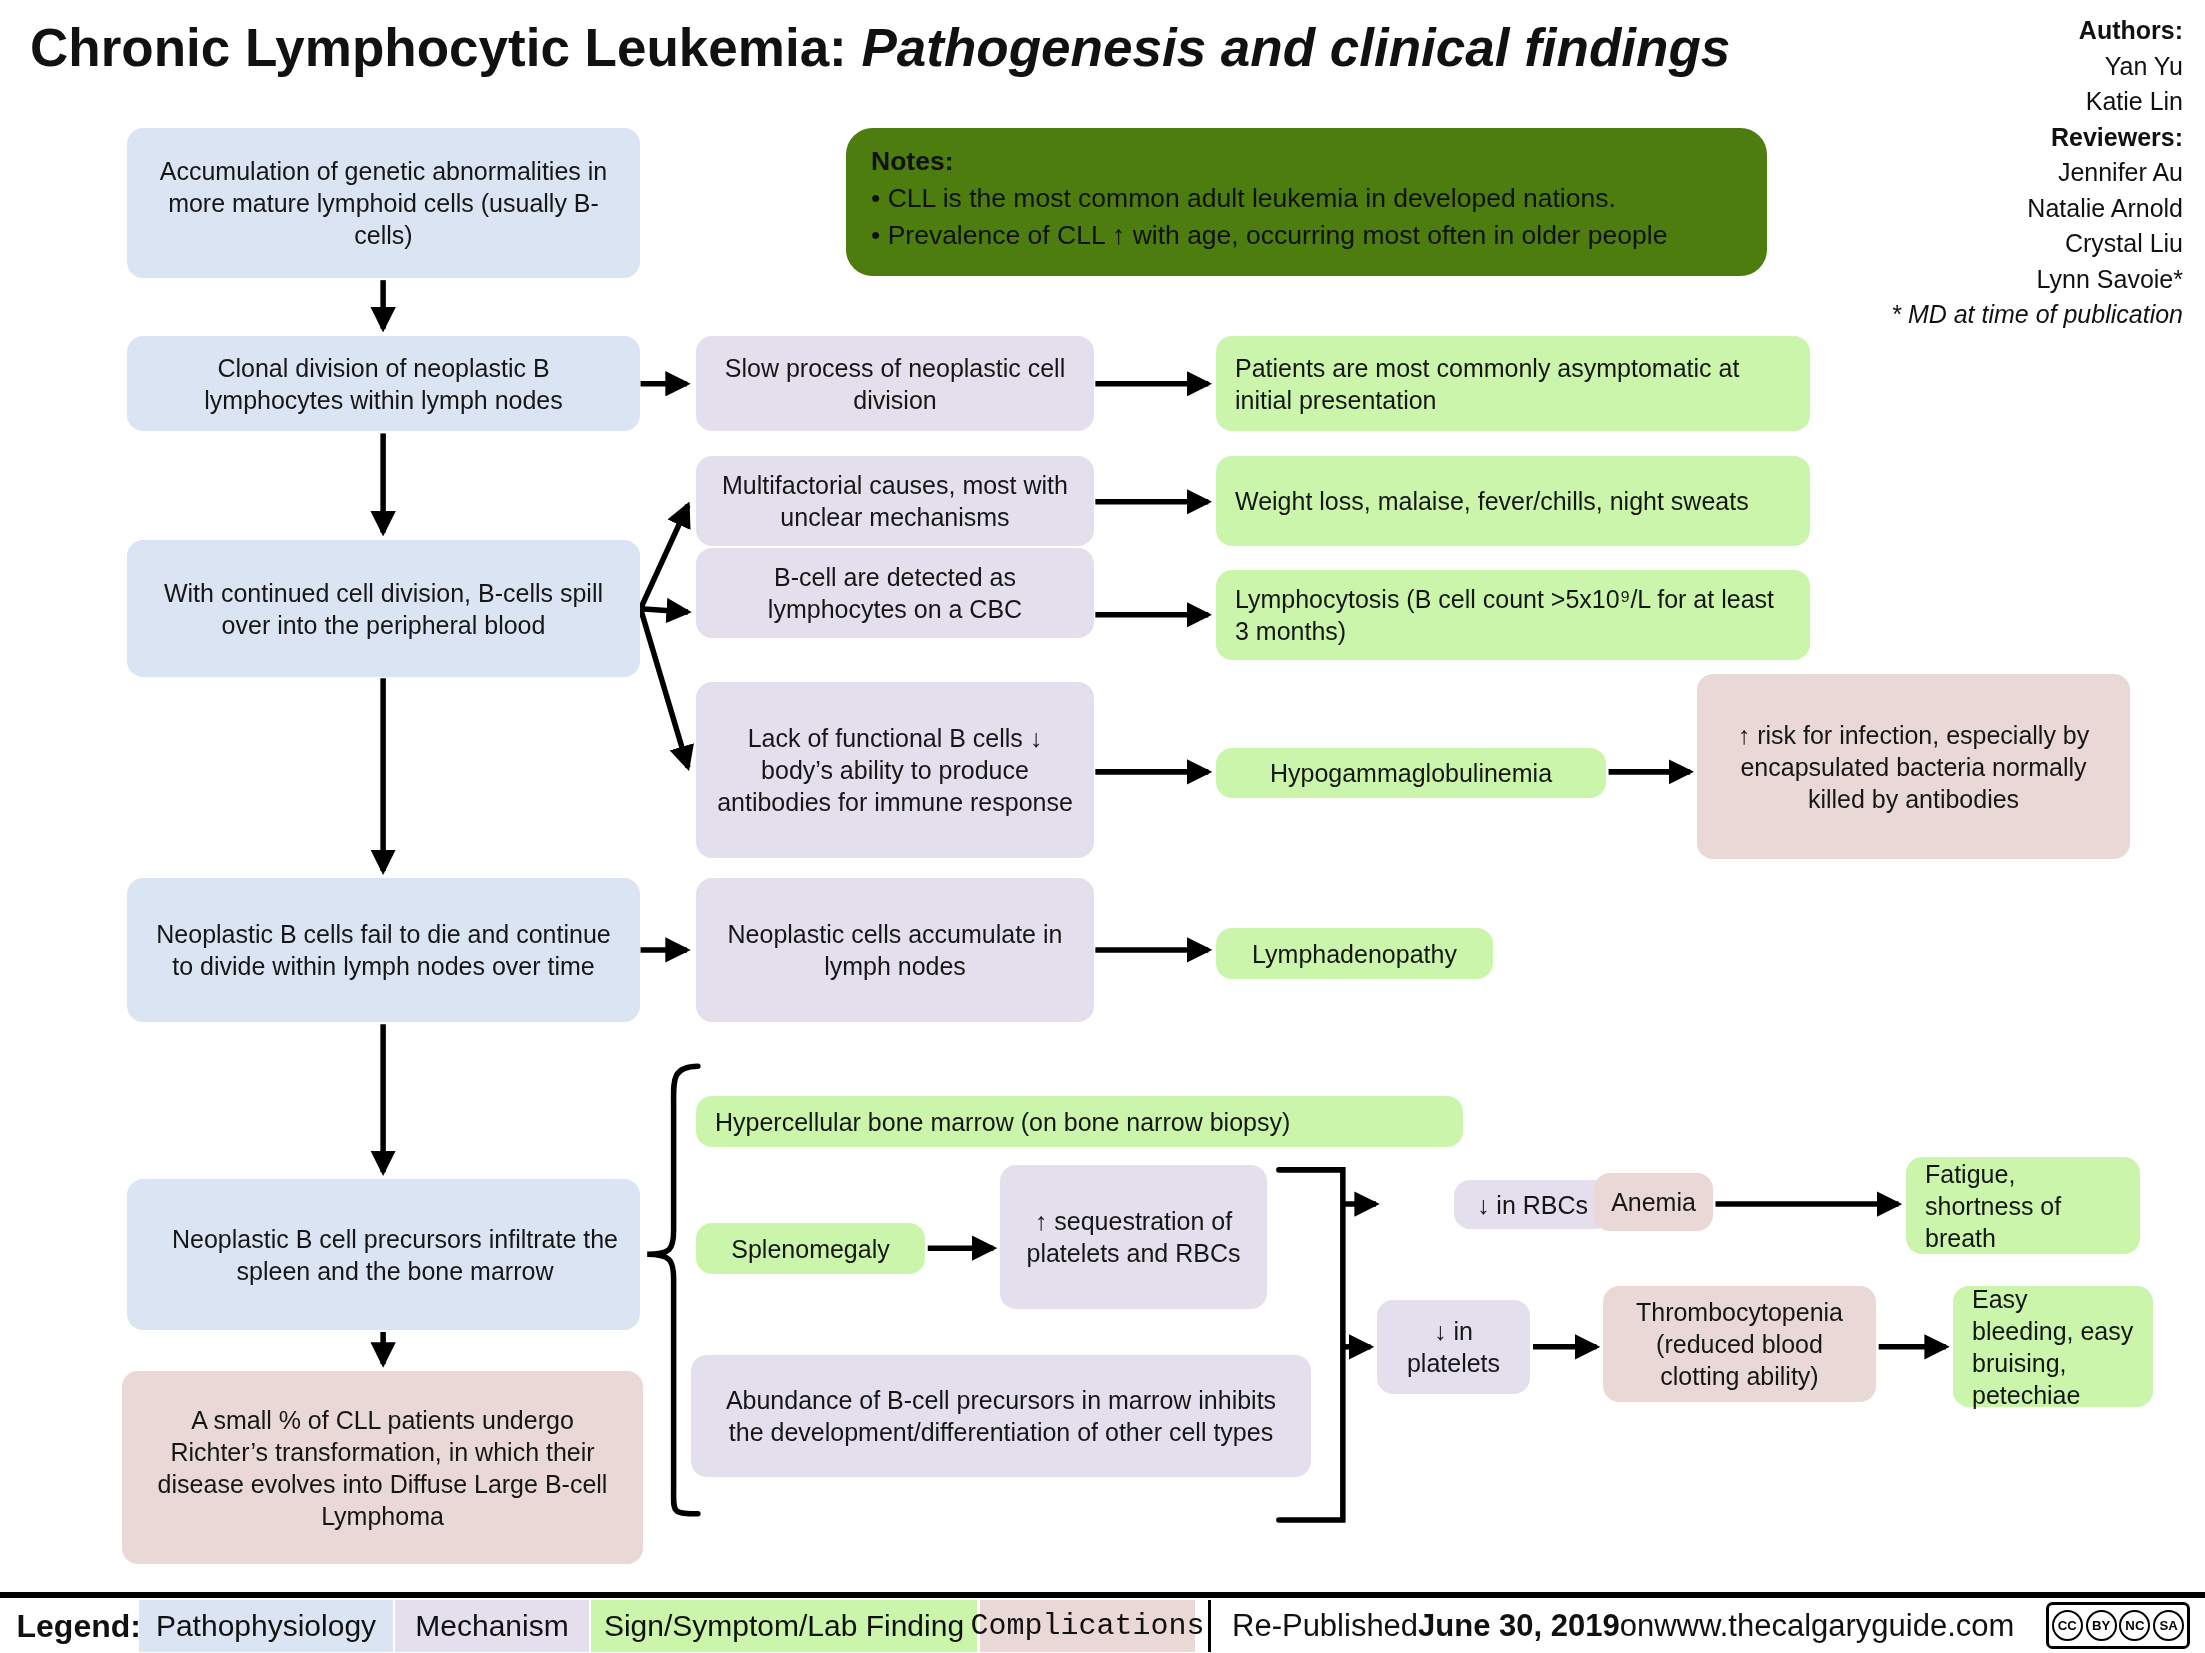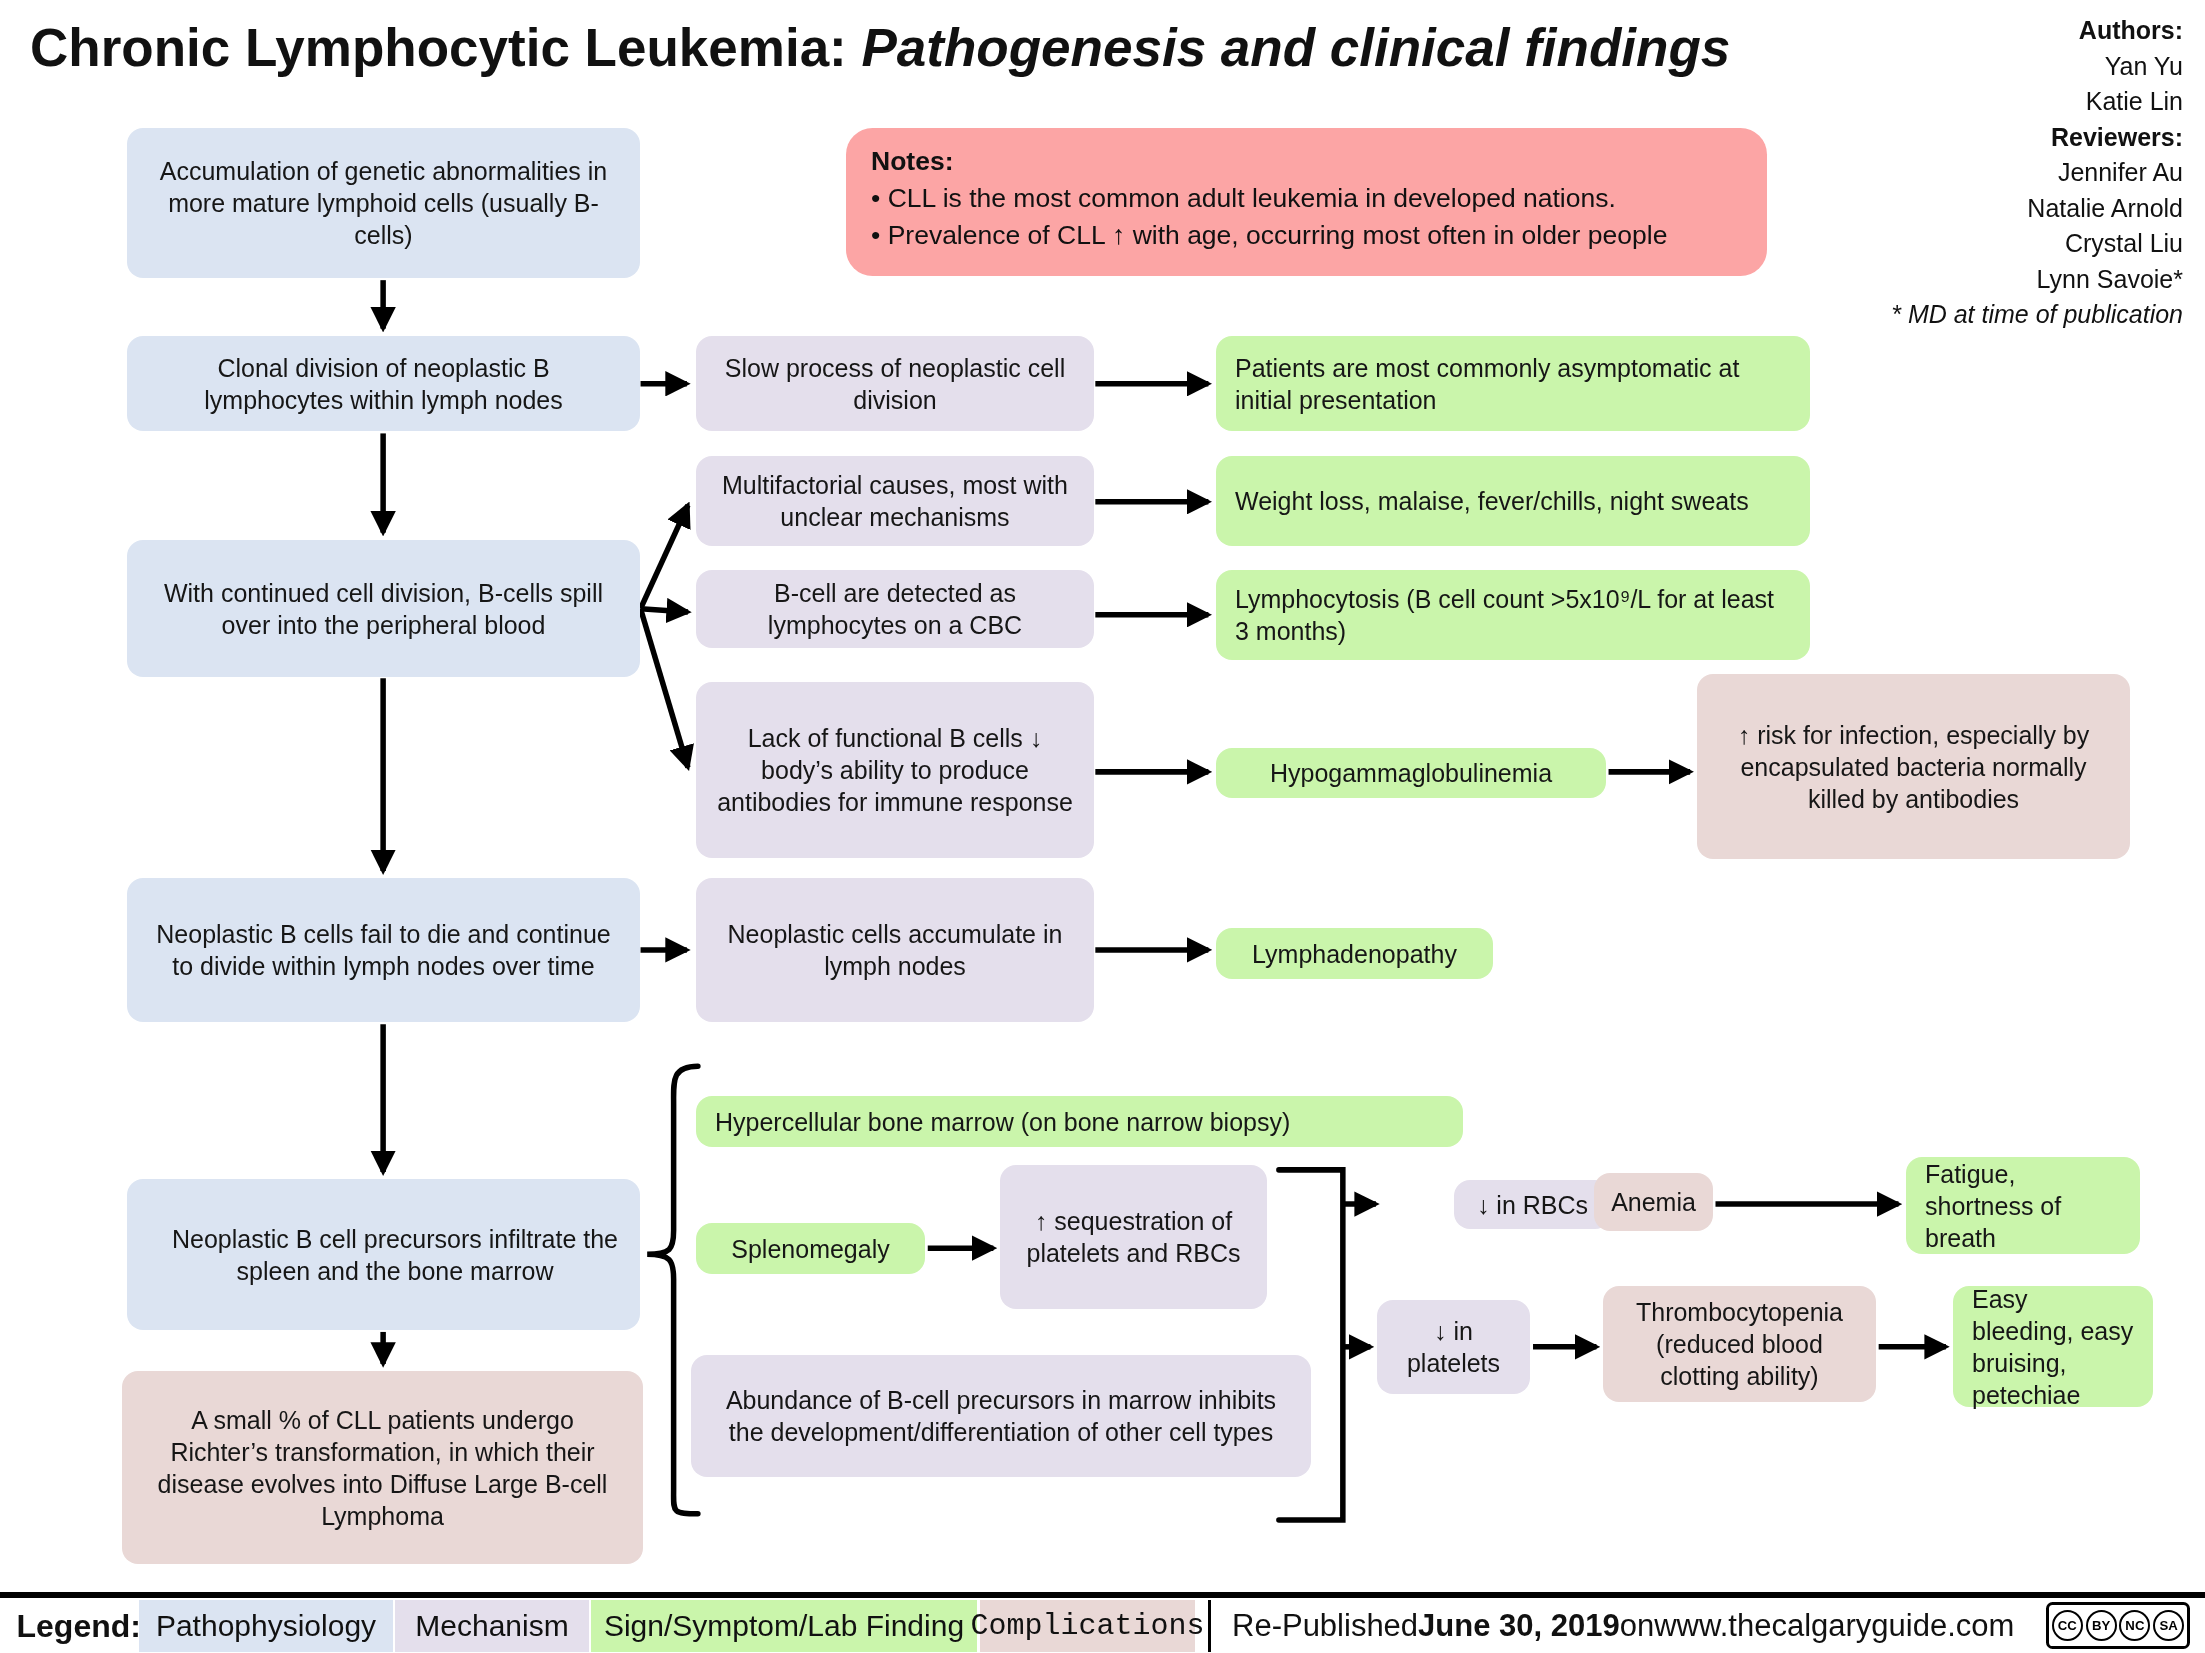--- a/index.html
+++ b/index.html
@@ -11,21 +11,21 @@
   .node{
     position:absolute;z-index:2;border-radius:16px;
     display:flex;align-items:center;justify-content:center;
     font-size:25px;line-height:1.28;text-align:center;
     padding:7.7px 19px;box-sizing:border-box;color:#161616;
   }
   .patho{background:#dbe4f2;}
   .mech{background:#e4dfec;}
   .sign{background:#caf5ab;}
   .comp{background:#e9d8d6;}
-  .note{background:#fca5a5;}
+  .note{background:#4d7c0f;}
   .align-left{justify-content:flex-start;text-align:left;}
   .title-bar{position:absolute;left:30px;top:16.5px;z-index:2;font-size:53px;font-weight:bold;white-space:nowrap;}
   .title-bar .t-suffix{font-style:italic;}
   .credits{position:absolute;right:22px;top:13.2px;z-index:2;text-align:right;font-size:25px;line-height:1.42;}
   .credits .c-bold{font-weight:bold;}
   .credits .c-italic{font-style:italic;}
   .notes-box{
     position:absolute;left:846px;top:128px;width:921px;height:148px;z-index:2;
     border-radius:26.5px;padding:15.4px 25px;box-sizing:border-box;
     font-size:26.5px;line-height:1.38;text-align:left;
@@ -114,21 +114,21 @@
 
   <div class="node patho" style="left:127px;top:128px;width:513px;height:150px;">Accumulation of genetic abnormalities in more mature lymphoid cells (usually B-cells)</div>
   <div class="node patho" style="left:127px;top:336px;width:513px;height:95px;">Clonal division of neoplastic B lymphocytes within lymph nodes</div>
   <div class="node patho" style="left:127px;top:540px;width:513px;height:137px;">With continued cell division, B-cells spill over into the peripheral blood</div>
   <div class="node patho" style="left:127px;top:878px;width:513px;height:144px;">Neoplastic B cells fail to die and continue to divide within lymph nodes over time</div>
   <div class="node patho" style="left:127px;top:1179px;width:513px;height:151px;padding-left:42px;">Neoplastic B cell precursors infiltrate the spleen and the bone marrow</div>
   <div class="node comp" style="left:122px;top:1371px;width:521px;height:193px;">A small % of CLL patients undergo Richter’s transformation, in which their disease evolves into Diffuse Large B-cell Lymphoma</div>
 
   <div class="node mech" style="left:696px;top:336px;width:398px;height:95px;">Slow process of neoplastic cell division</div>
   <div class="node mech" style="left:696px;top:456px;width:398px;height:90px;">Multifactorial causes, most with unclear mechanisms</div>
-  <div class="node mech" style="left:696px;top:570px;width:398px;height:78px;">B-cell are detected as lymphocytes on a CBC</div>
+  <div class="node mech" style="left:696px;top:548px;width:398px;height:90px;">B-cell are detected as lymphocytes on a CBC</div>
   <div class="node mech" style="left:696px;top:682px;width:398px;height:176px;">Lack of functional B cells ↓ body’s ability to produce antibodies for immune response</div>
   <div class="node mech" style="left:696px;top:878px;width:398px;height:144px;">Neoplastic cells accumulate in lymph nodes</div>
   <div class="node mech" style="left:1000px;top:1165px;width:267px;height:144px;">↑ sequestration of platelets and RBCs</div>
   <div class="node mech" style="left:1454px;top:1180px;width:157px;height:49px;">↓ in RBCs</div>
   <div class="node mech" style="left:1377px;top:1300px;width:153px;height:94px;">↓ in platelets</div>
   <div class="node mech" style="left:691px;top:1355px;width:620px;height:122px;">Abundance of B-cell precursors in marrow inhibits the development/differentiation of other cell types</div>
 
   <div class="node sign align-left" style="left:1216px;top:336px;width:594px;height:95px;">Patients are most commonly asymptomatic at initial presentation</div>
   <div class="node sign align-left" style="left:1216px;top:456px;width:594px;height:90px;">Weight loss, malaise, fever/chills, night sweats</div>
   <div class="node sign align-left" style="left:1216px;top:570px;width:594px;height:90px;">Lymphocytosis (B cell count &gt;5x10⁹/L for at least 3 months)</div>

